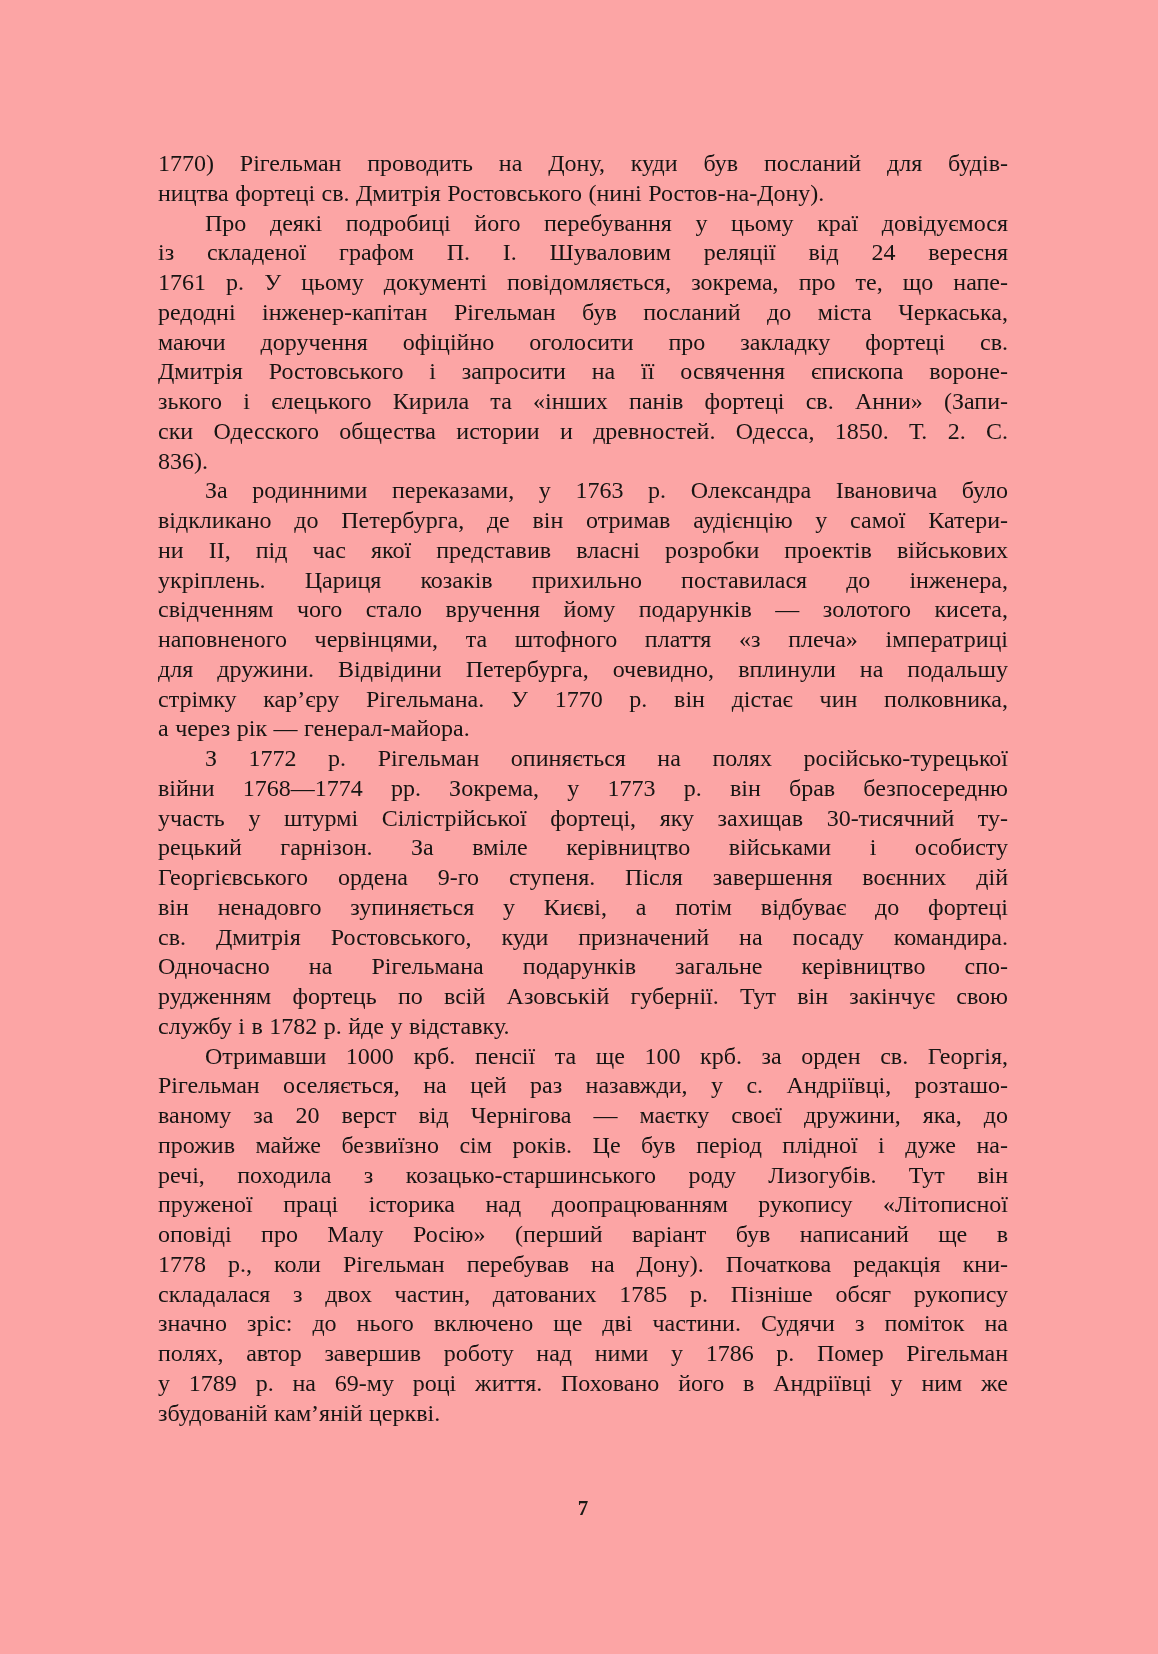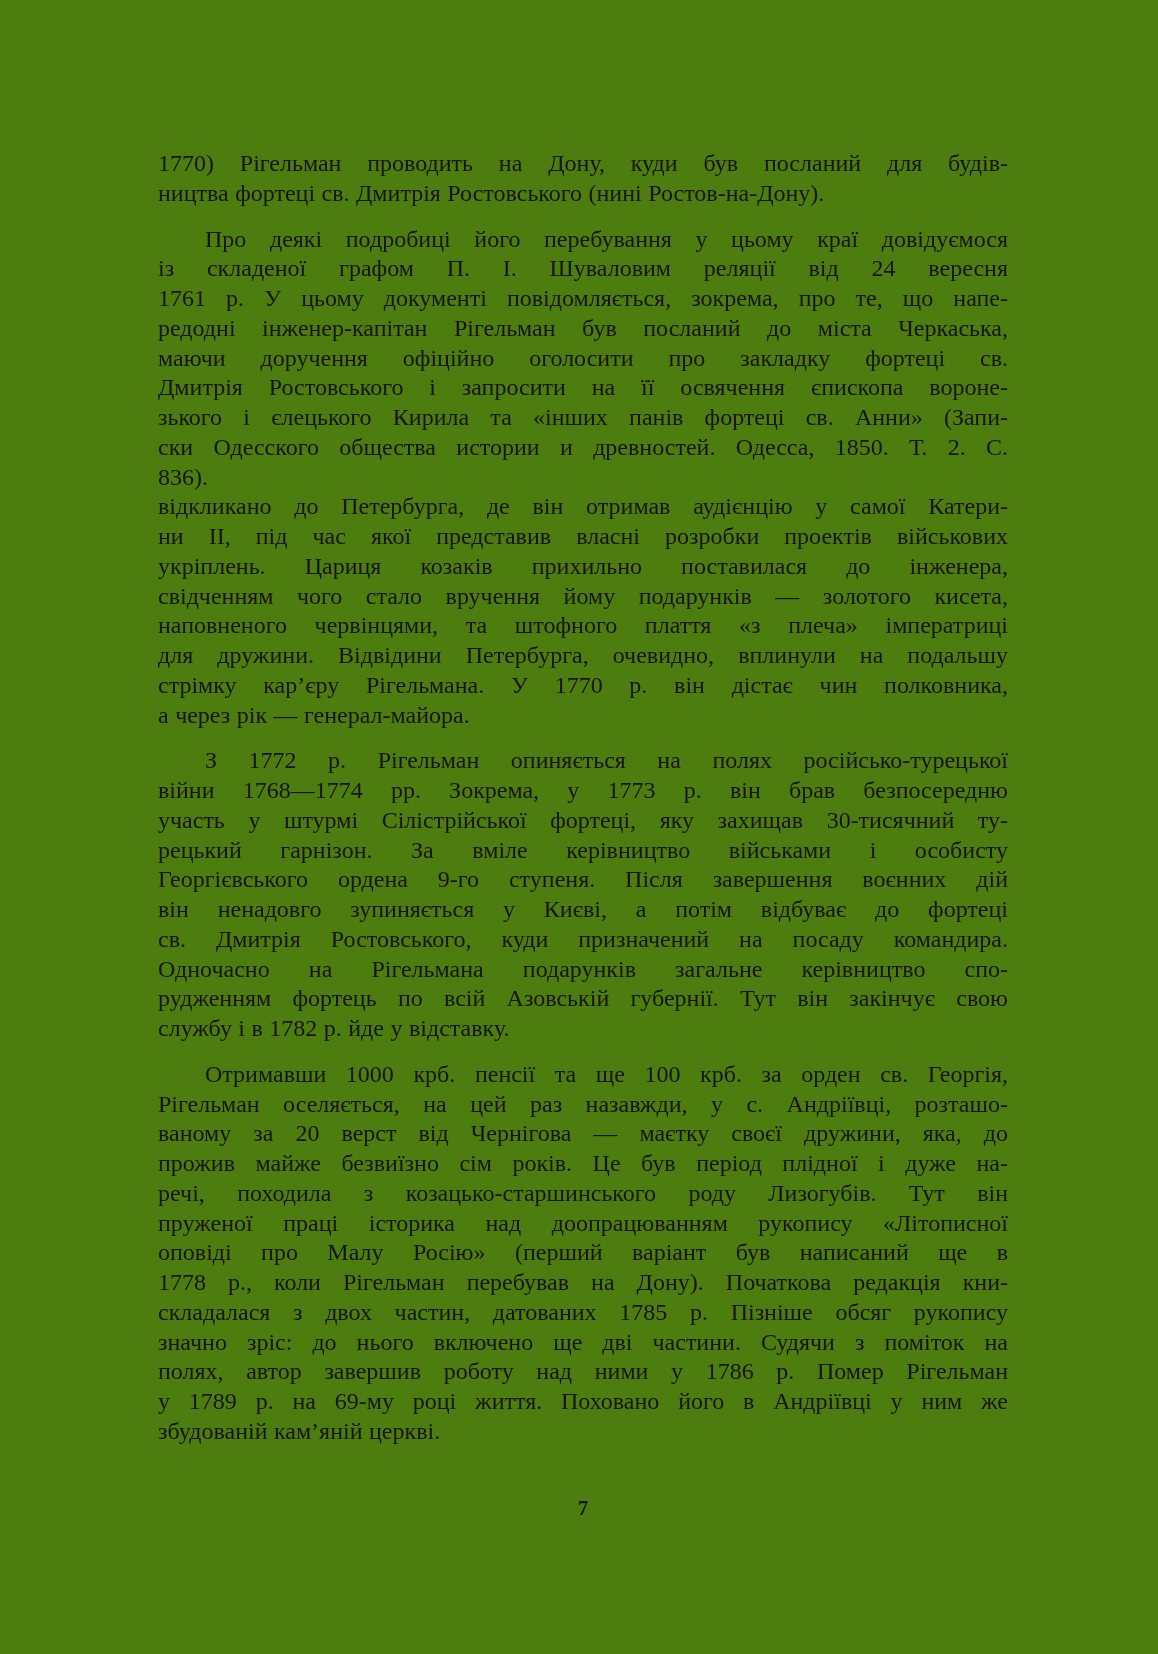--- a/index.html
+++ b/index.html
@@ -2,21 +2,21 @@
 <html><head>
 <meta charset="utf-8">
 <style>
   html,body{margin:0;padding:0;}
   body{background:#e9e9e7;}
   .scan-page{
     position:relative;
     width:1158px;
     height:1654px;
     margin:0 auto;
-    background:#4d7c0f;
+    background:#fca5a5;
     overflow:hidden;
     font-family:"Liberation Serif", serif;
     color:#171513;
   }
   .text-block{
     position:absolute;
     left:158px;
     top:149px;
     width:850px;
   }
@@ -24,21 +24,21 @@
   .line{
     font-size:24px;
     line-height:29.75px;
     height:29.75px;
     overflow:hidden;
     text-align:justify;
     text-align-last:justify;
     -moz-text-align-last:justify;
     word-spacing:0.02em;
   }
-  .line.indent{padding-left:47px;margin-top:16px;}
+  .line.indent{padding-left:47px;}
   .line.last{text-align-last:left;-moz-text-align-last:left;}
   .page-number{
     position:absolute;
     top:1496px;
     left:158px;
     width:850px;
     text-align:center;
     font-size:21px;
     font-weight:bold;
     color:#1b1916;
@@ -58,20 +58,21 @@
         <div class="line">із складеної графом П. І. Шуваловим реляції від 24 вересня</div>
         <div class="line">1761 р. У цьому документі повідомляється, зокрема, про те, що напе-</div>
         <div class="line">редодні інженер-капітан Рігельман був посланий до міста Черкаська,</div>
         <div class="line">маючи доручення офіційно оголосити про закладку фортеці св.</div>
         <div class="line">Дмитрія Ростовського і запросити на її освячення єпископа вороне-</div>
         <div class="line">зького і єлецького Кирила та «інших панів фортеці св. Анни» (Запи-</div>
         <div class="line">ски Одесского общества истории и древностей. Одесса, 1850. Т. 2. С.</div>
         <div class="line last">836).</div>
       </div>
       <div class="para">
+        <div class="line indent">За родинними переказами, у 1763 р. Олександра Івановича було</div>
         <div class="line">відкликано до Петербурга, де він отримав аудієнцію у самої Катери-</div>
         <div class="line">ни II, під час якої представив власні розробки проектів військових</div>
         <div class="line">укріплень. Цариця козаків прихильно поставилася до інженера,</div>
         <div class="line">свідченням чого стало вручення йому подарунків — золотого кисета,</div>
         <div class="line">наповненого червінцями, та штофного плаття «з плеча» імператриці</div>
         <div class="line">для дружини. Відвідини Петербурга, очевидно, вплинули на подальшу</div>
         <div class="line">стрімку кар’єру Рігельмана. У 1770 р. він дістає чин полковника,</div>
         <div class="line last">а через рік — генерал-майора.</div>
       </div>
       <div class="para">

